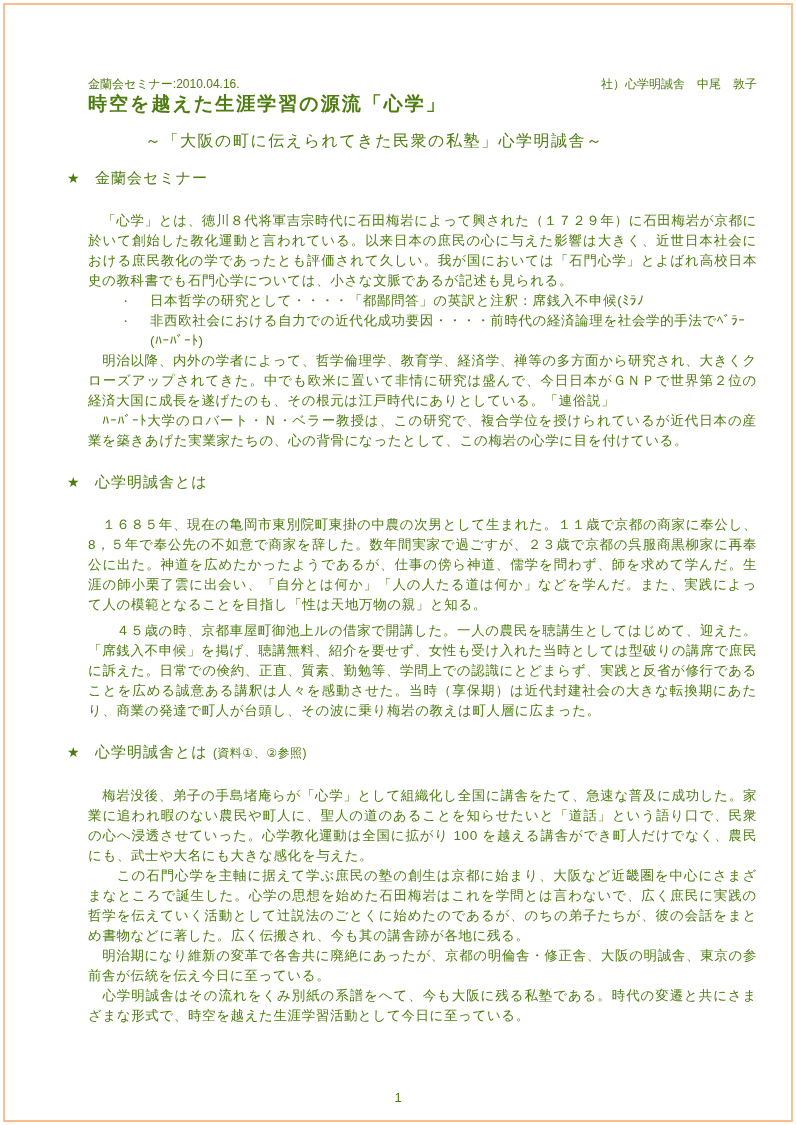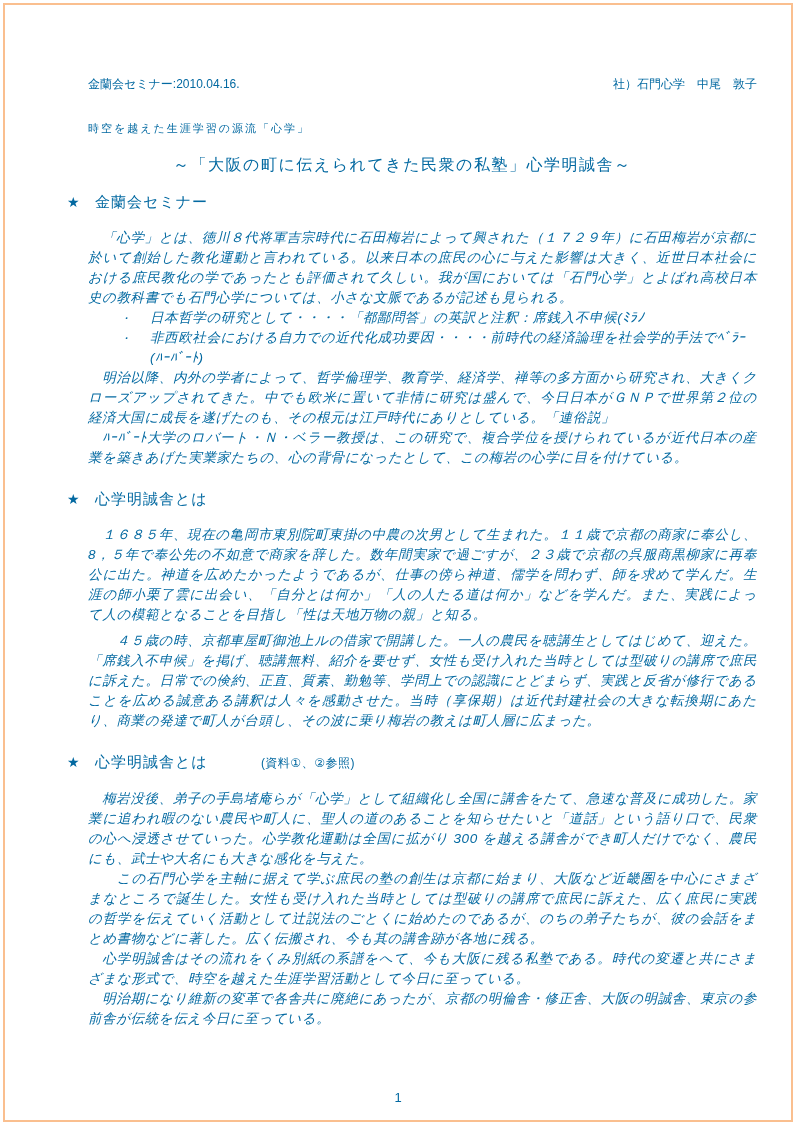--- a/index.html
+++ b/index.html
@@ -5,21 +5,21 @@
   html, body {
     margin: 0;
     padding: 0;
     background: #ffffff;
   }
   .page {
     position: relative;
     width: 796px;
     height: 1125px;
     background: #ffffff;
-    color: #0369a1;
+    color: #4d7c0f;
     font-family: "Liberation Sans", "DejaVu Sans", sans-serif;
     overflow: hidden;
   }
   .page-border {
     position: absolute;
     top: 3px; left: 3px; right: 3px; bottom: 3px;
     border: 2px solid #FABF8F;
     pointer-events: none;
   }
   .content {
@@ -28,28 +28,29 @@
     left: 88px;
     right: 39px;
   }
   .doc-header {
     display: flex;
     justify-content: space-between;
     font-size: 12px;
     line-height: 16px;
   }
   .doc-title {
-    margin-top: 24px;
-    font-size: 11px;
+    margin-top: 0;
+    font-size: 19px;
     line-height: 24px;
     letter-spacing: 2px;
+    font-weight: bold;
   }
   .doc-subtitle {
     margin-top: 13px;
-    margin-left: 85px;
+    margin-left: 57px;
     font-size: 16px;
     line-height: 24px;
     letter-spacing: 1.5px;
   }
   .section-heading {
     position: relative;
     margin-top: 14px;
     padding-left: 7px;
     font-size: 15px;
     line-height: 22px;
@@ -58,25 +59,23 @@
   .section-heading .star {
     position: absolute;
     left: -21px;
     top: 0;
     font-size: 14px;
     letter-spacing: 0;
   }
   .section-heading .note {
     font-size: 12px;
     letter-spacing: 0.5px;
-    margin-left: 48px;
   }
   .section-body {
-    margin-top: 15px;
-    font-style: italic;
+    margin-top: 22px;
   }
   .para {
     font-size: 13.5px;
     line-height: 20px;
     text-align: justify;
     letter-spacing: 0.6px;
     margin: 0;
   }
   .para + .para { margin-top: 0; }
   .para.gap-top { margin-top: 6px; }
@@ -108,21 +107,21 @@
 </head>
 <body>
 
 <div class="page">
   <div class="page-border"></div>
 
   <div class="content">
 
     <div class="doc-header">
       <span>金蘭会セミナー:2010.04.16.</span>
-      <span>社）石門心学　中尾　敦子</span>
+      <span>社）心学明誠舎　中尾　敦子</span>
     </div>
 
     <div class="doc-title">時空を越えた生涯学習の源流「心学」</div>
     <div class="doc-subtitle">～「大阪の町に伝えられてきた民衆の私塾」心学明誠舎～</div>
 
     <div class="section sec1">
       <div class="section-heading">
         <span class="star">★</span>
         <span>金蘭会セミナー</span>
       </div>
@@ -152,24 +151,24 @@
       </div>
     </div>
 
     <div class="section sec3">
       <div class="section-heading">
         <span class="star">★</span>
         <span>心学明誠舎とは</span>
         <span class="note">(資料①、②参照)</span>
       </div>
       <div class="section-body">
-        <p class="para">　梅岩没後、弟子の手島堵庵らが「心学」として組織化し全国に講舎をたて、急速な普及に成功した。家業に追われ暇のない農民や町人に、聖人の道のあることを知らせたいと「道話」という語り口で、民衆の心へ浸透させていった。心学教化運動は全国に拡がり 300 を越える講舎ができ町人だけでなく、農民にも、武士や大名にも大きな感化を与えた。</p>
-        <p class="para">　　この石門心学を主軸に据えて学ぶ庶民の塾の創生は京都に始まり、大阪など近畿圏を中心にさまざまなところで誕生した。女性も受け入れた当時としては型破りの講席で庶民に訴えた、広く庶民に実践の哲学を伝えていく活動として辻説法のごとくに始めたのであるが、のちの弟子たちが、彼の会話をまとめ書物などに著した。広く伝搬され、今も其の講舎跡が各地に残る。</p>
+        <p class="para">　梅岩没後、弟子の手島堵庵らが「心学」として組織化し全国に講舎をたて、急速な普及に成功した。家業に追われ暇のない農民や町人に、聖人の道のあることを知らせたいと「道話」という語り口で、民衆の心へ浸透させていった。心学教化運動は全国に拡がり 100 を越える講舎ができ町人だけでなく、農民にも、武士や大名にも大きな感化を与えた。</p>
+        <p class="para">　　この石門心学を主軸に据えて学ぶ庶民の塾の創生は京都に始まり、大阪など近畿圏を中心にさまざまなところで誕生した。心学の思想を始めた石田梅岩はこれを学問とは言わないで、広く庶民に実践の哲学を伝えていく活動として辻説法のごとくに始めたのであるが、のちの弟子たちが、彼の会話をまとめ書物などに著した。広く伝搬され、今も其の講舎跡が各地に残る。</p>
+        <p class="para">　明治期になり維新の変革で各舎共に廃絶にあったが、京都の明倫舎・修正舎、大阪の明誠舎、東京の参前舎が伝統を伝え今日に至っている。</p>
         <p class="para">　心学明誠舎はその流れをくみ別紙の系譜をへて、今も大阪に残る私塾である。時代の変遷と共にさまざまな形式で、時空を越えた生涯学習活動として今日に至っている。</p>
-        <p class="para">　明治期になり維新の変革で各舎共に廃絶にあったが、京都の明倫舎・修正舎、大阪の明誠舎、東京の参前舎が伝統を伝え今日に至っている。</p>
       </div>
     </div>
 
   </div>
 
   <div class="footer">
     <span>1</span>
   </div>
 </div>
 

